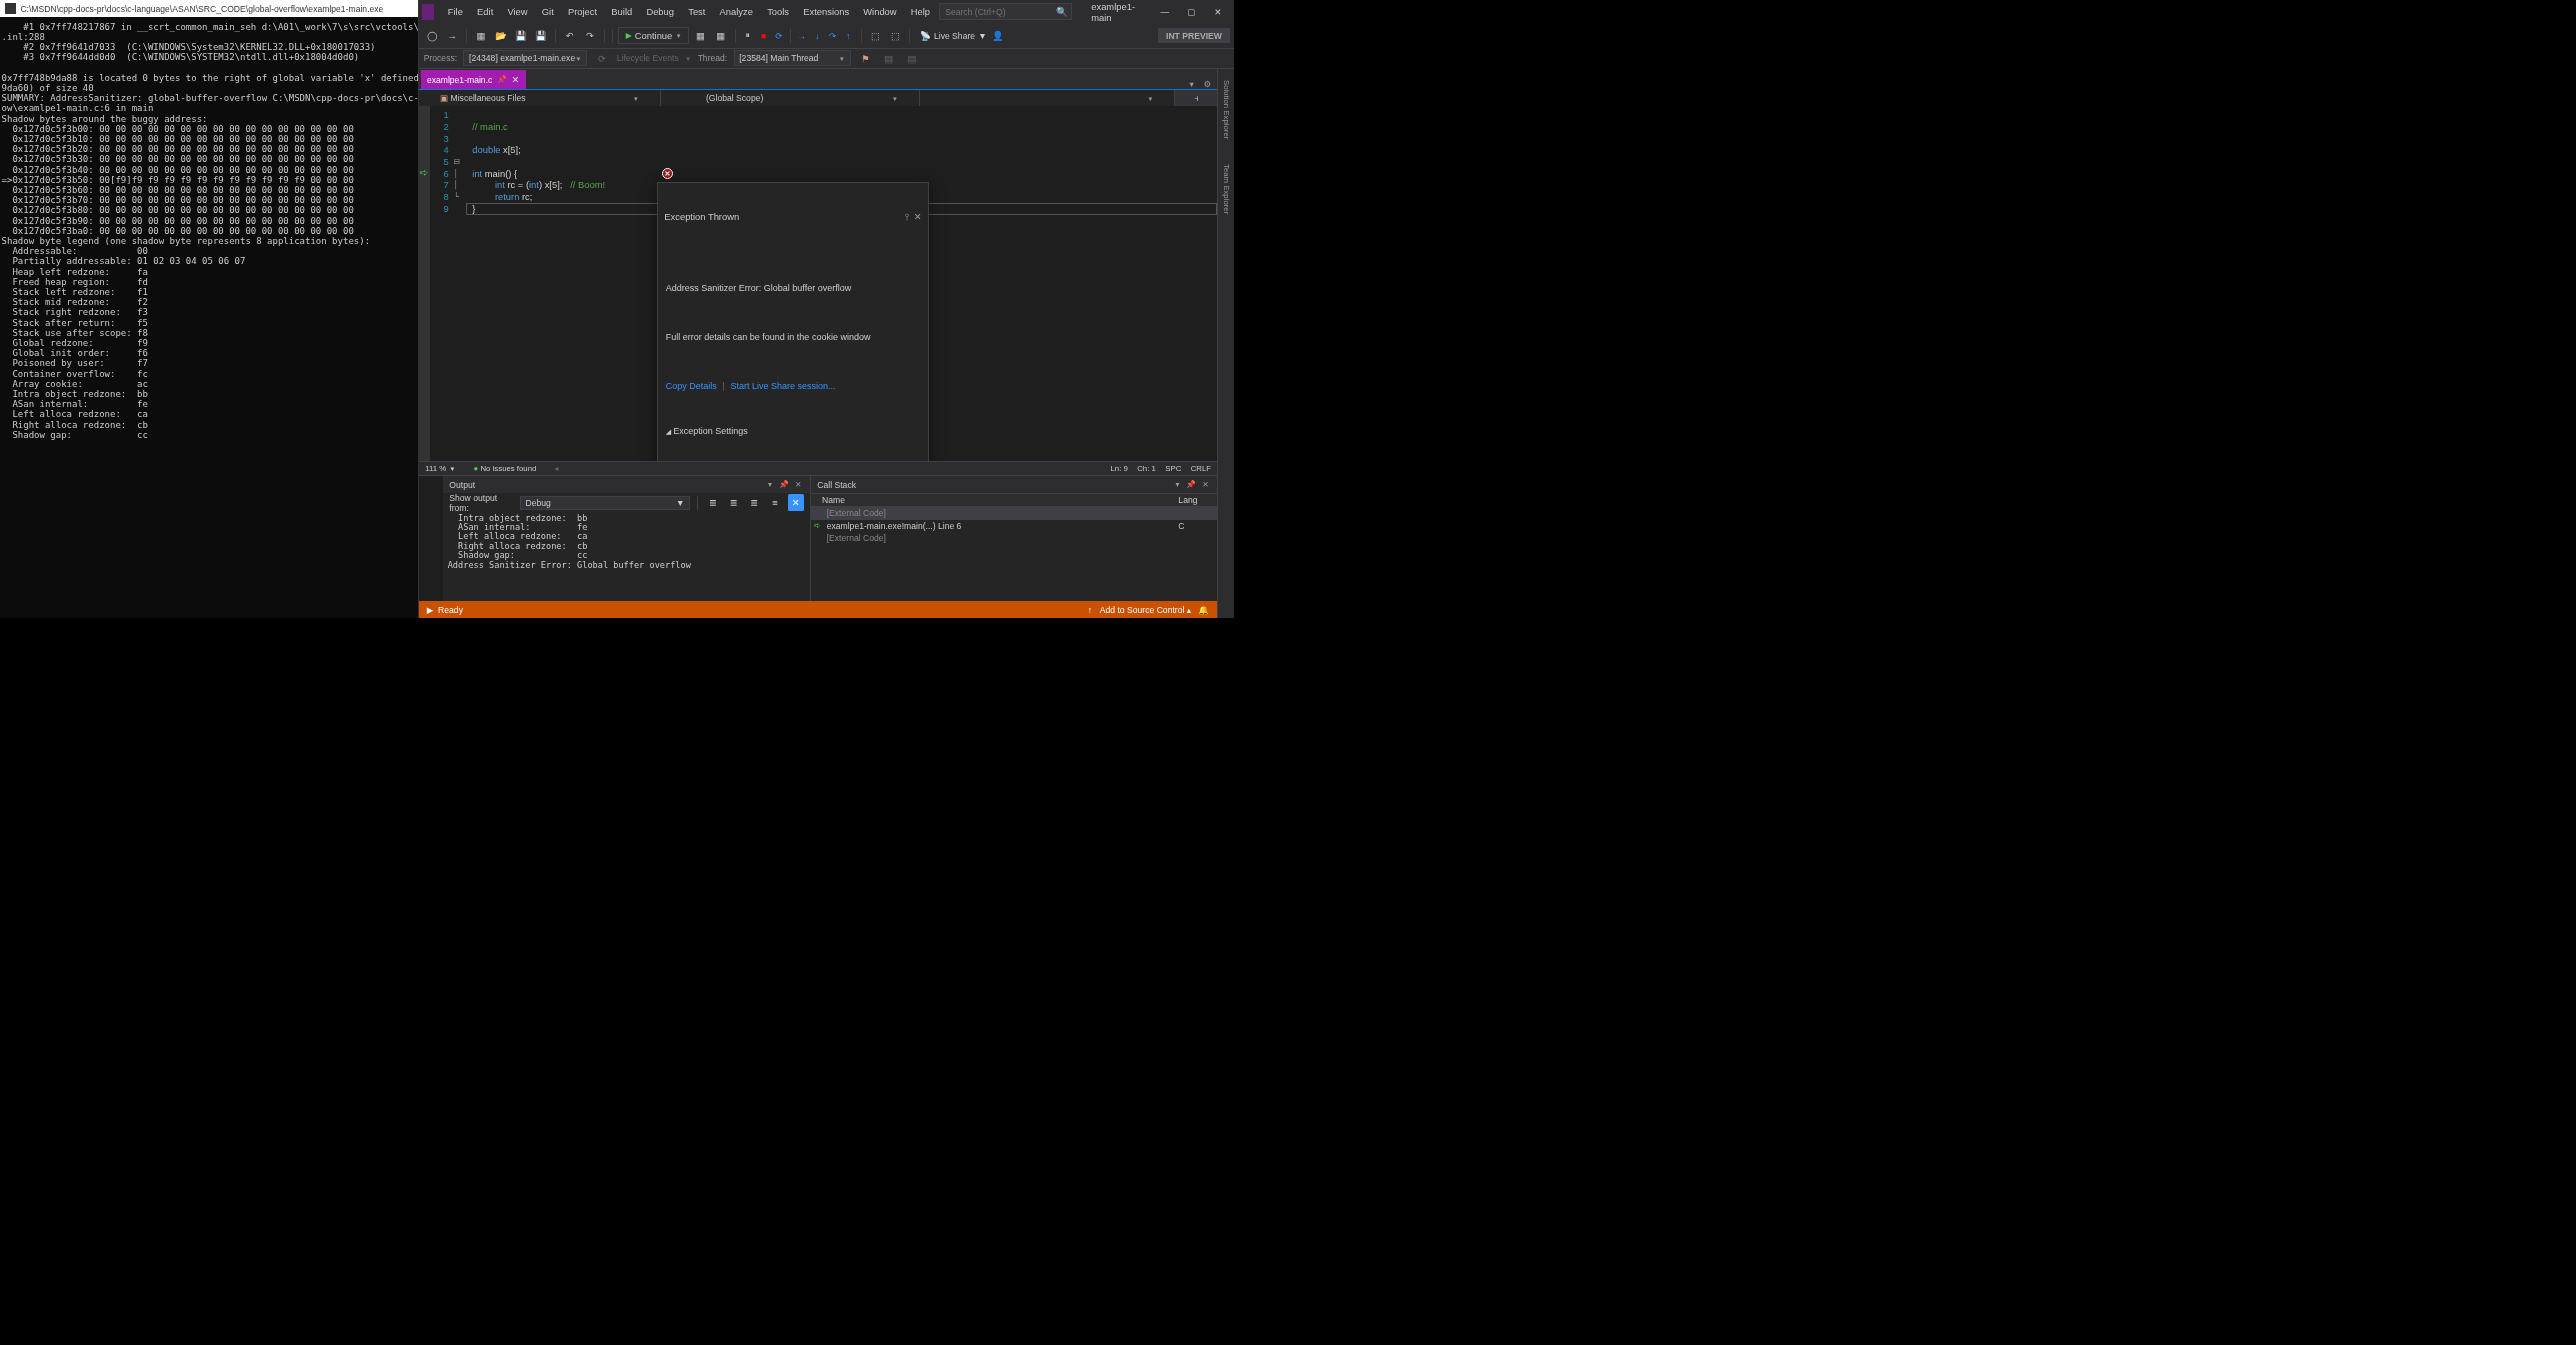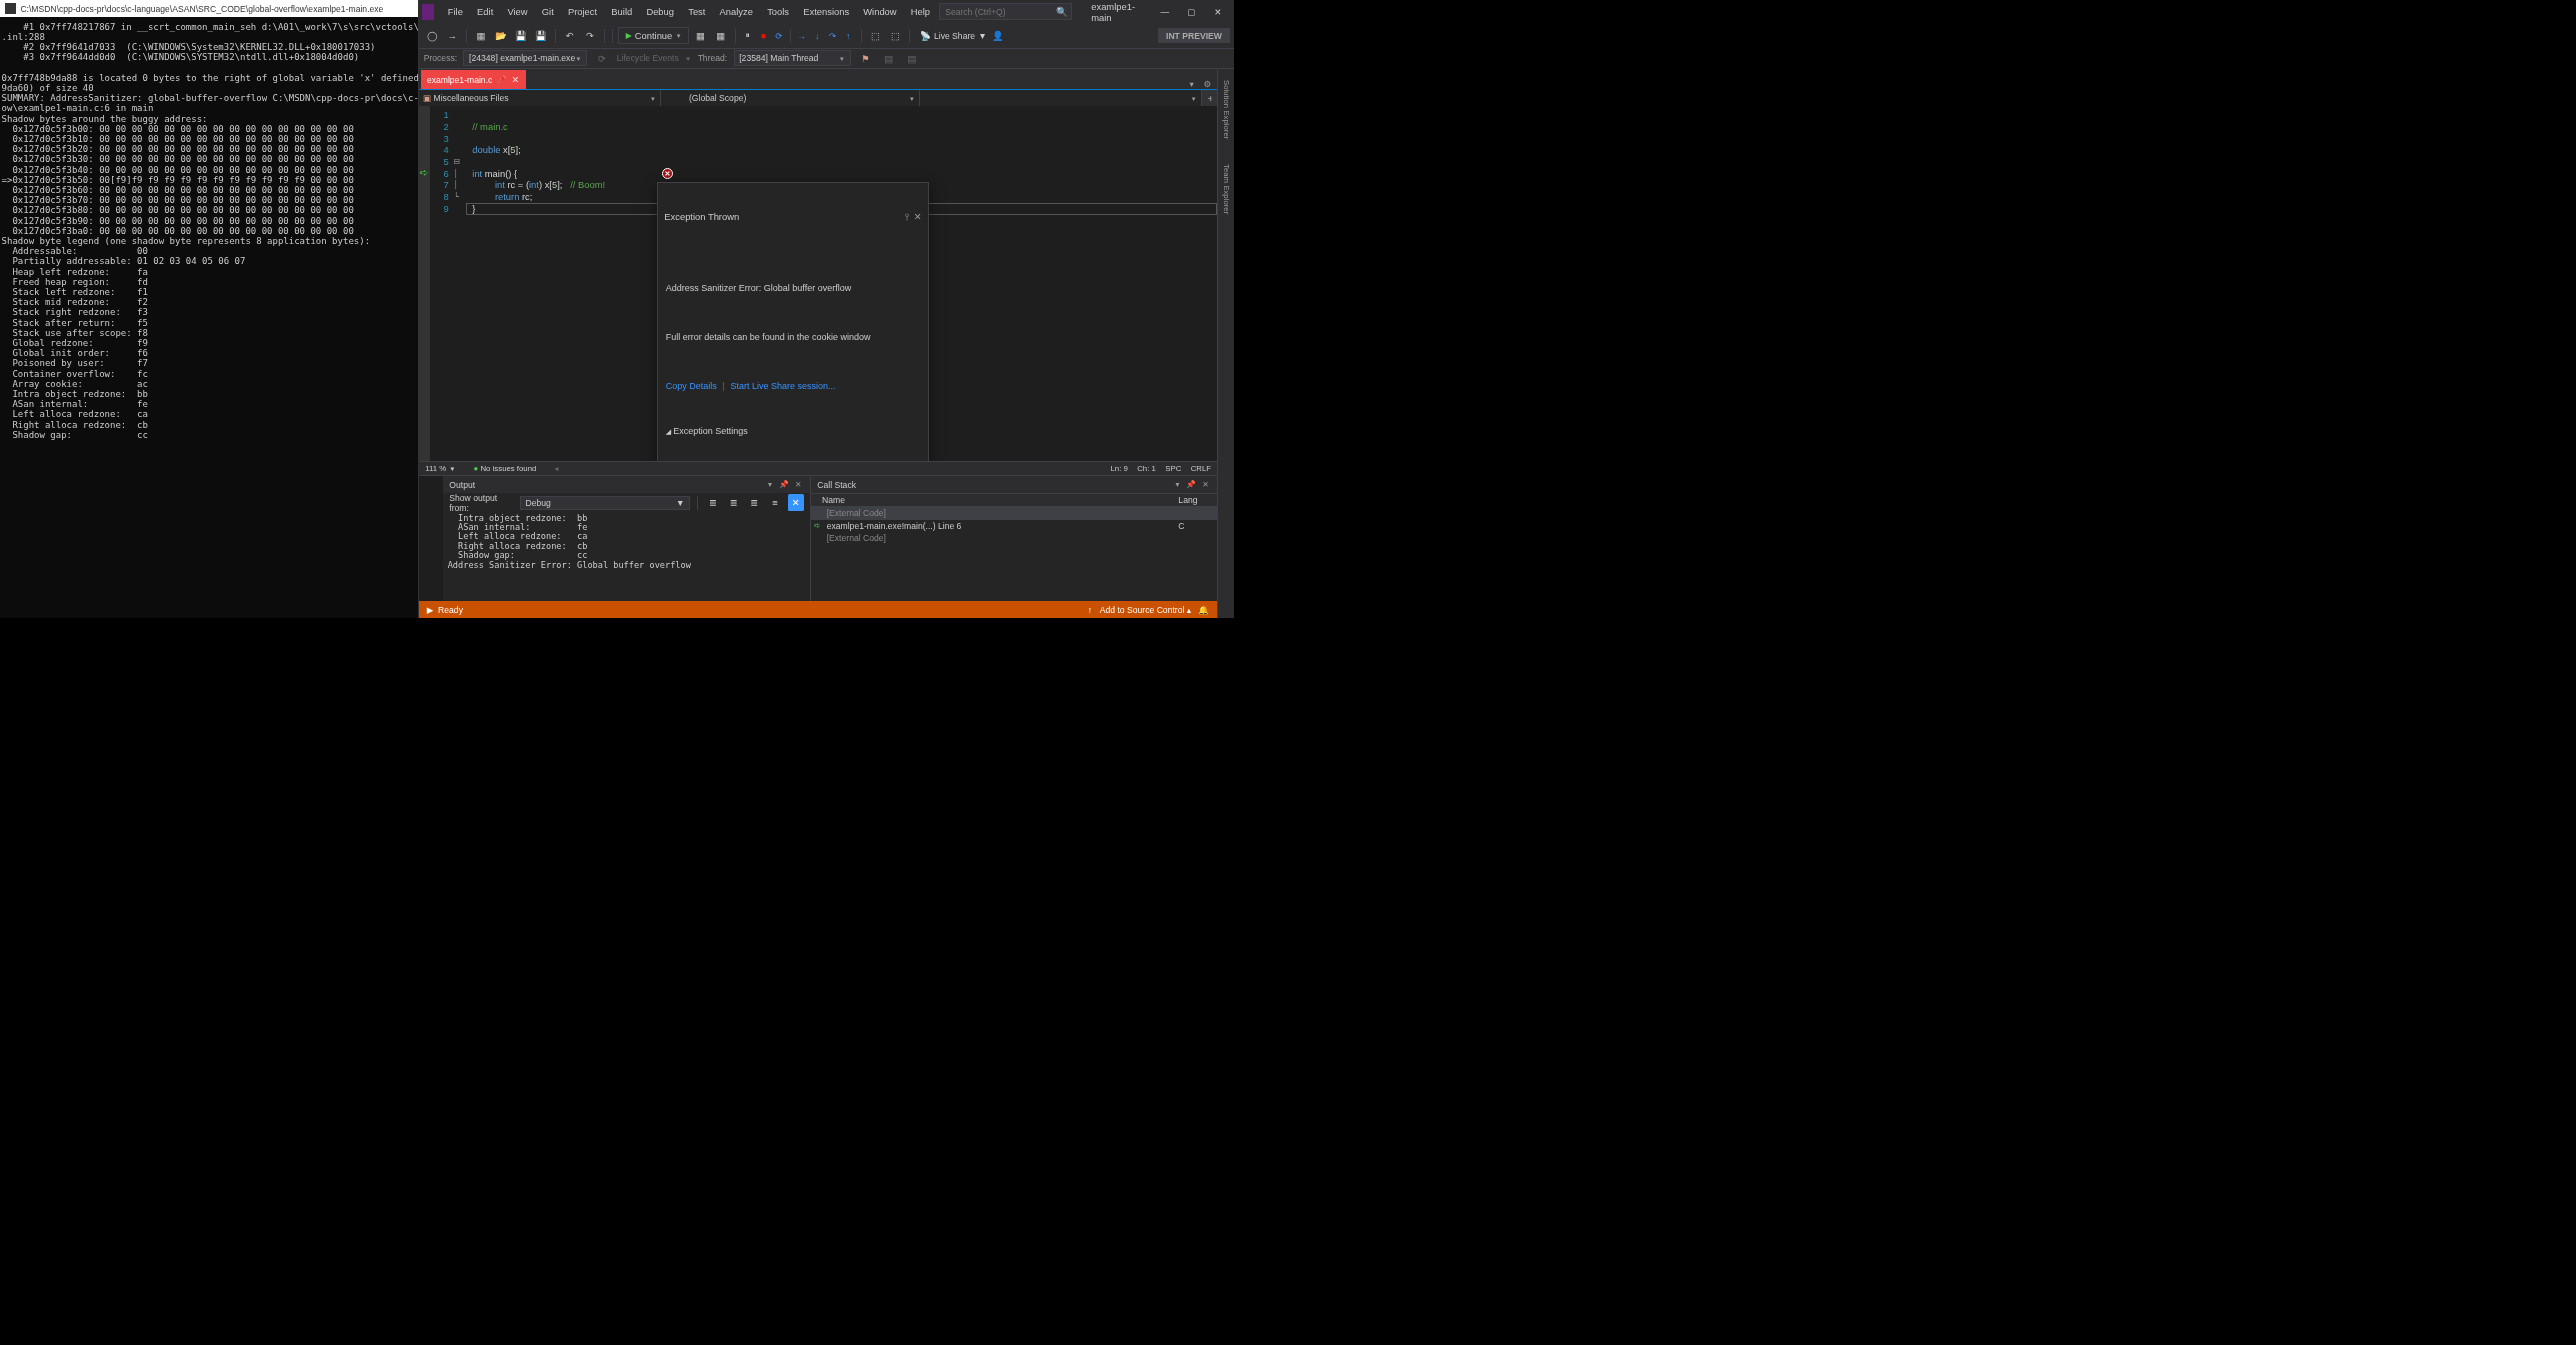--- a/index.html
+++ b/index.html
@@ -30,27 +30,27 @@
 .liveshare{display:flex;align-items:center;gap:3.1px;color:#ccc;font-size:8.6px;margin-left:4.7px;}
 .vs-toolbar2{height:20.3px;background:#2d2d30;display:flex;align-items:center;padding:0 4.7px;gap:6.3px;font-size:8.6px;border-bottom:0.8px solid #3f3f46;}
 .proc-label{color:#999;}
 .proc-combo{background:#333337;border:0.8px solid #3f3f46;padding:0.8px 4.7px;min-width:117px;color:#ccc;display:flex;align-items:center;justify-content:space-between;height:15.6px;}
 .proc-combo .dd{font-size:6.3px;color:#999;}
 .main-area{flex:1;display:flex;overflow:hidden;}
 .main-left{flex:1;display:flex;flex-direction:column;overflow:hidden;}
 .side-tabs{width:17px;background:#2d2d30;display:flex;flex-direction:column;align-items:center;color:#999;font-size:7.8px;padding-top:6.3px;gap:15.6px;border-left:0.8px solid #3f3f46;}
 .side-tabs span{writing-mode:vertical-rl;padding:4.7px 1.6px;cursor:pointer;}
 .file-tabs{height:20.3px;background:#2d2d30;display:flex;align-items:flex-end;padding-left:1.6px;}
-.file-tab{background:#ef4444;color:#fff;padding:3.1px 6.3px;font-size:8.6px;display:flex;align-items:center;gap:4.7px;height:19px;}
+.file-tab{background:#a21caf;color:#fff;padding:3.1px 6.3px;font-size:8.6px;display:flex;align-items:center;gap:4.7px;height:19px;}
 .file-tab .pin{font-size:7.8px;opacity:0.8;}
 .file-tab .close{font-size:9.4px;opacity:0.8;}
 .filetabs-right{margin-left:auto;display:flex;gap:1.6px;padding-right:3.1px;}
 .filetabs-right span{width:14px;text-align:center;font-size:8.6px;color:#999;}
 .nav-bar{height:17px;background:#252526;display:flex;border-top:0.8px solid #007acc;}
-.nav-combo{flex:1;display:flex;align-items:center;padding:0 4px;font-size:8.6px;color:#ccc;border-right:0.8px solid #3f3f46;justify-content:space-between;gap:25px;}
+.nav-combo{flex:1;display:flex;align-items:center;padding:0 21px;font-size:8.6px;color:#ccc;border-right:0.8px solid #3f3f46;justify-content:space-between;gap:25px;}
 .nav-combo .dd{font-size:6.3px;color:#999;}
 .nav-combo.w1{flex:0 0 242px;}
 .nav-combo.w2{flex:0 0 235px;margin-left:24px;}
 .nav-combo.end{width:15.6px;flex:0 0 15.6px;border:none;background:#333337;display:flex;align-items:center;justify-content:center;}
 .editor-wrap{flex:1;display:flex;background:#1e1e1e;position:relative;overflow:hidden;}
 .gutter{width:23.5px;text-align:right;color:#2b91af;font-family:Consolas,monospace;font-size:9.4px;padding:3.1px 4.7px 0 0;line-height:11.7px;}
 .fold{width:12.5px;color:#999;font-family:Consolas,monospace;font-size:7.8px;padding-top:3.1px;line-height:11.7px;}
 .bp-col{width:11px;background:#333333;}
 .code-area{flex:1;font-family:Consolas,monospace;font-size:9.4px;padding:3.1px 0 0 6.3px;line-height:11.7px;white-space:pre;color:#d4d4d4;position:relative;}
 .code-area .cmt{color:#57a64a;}

